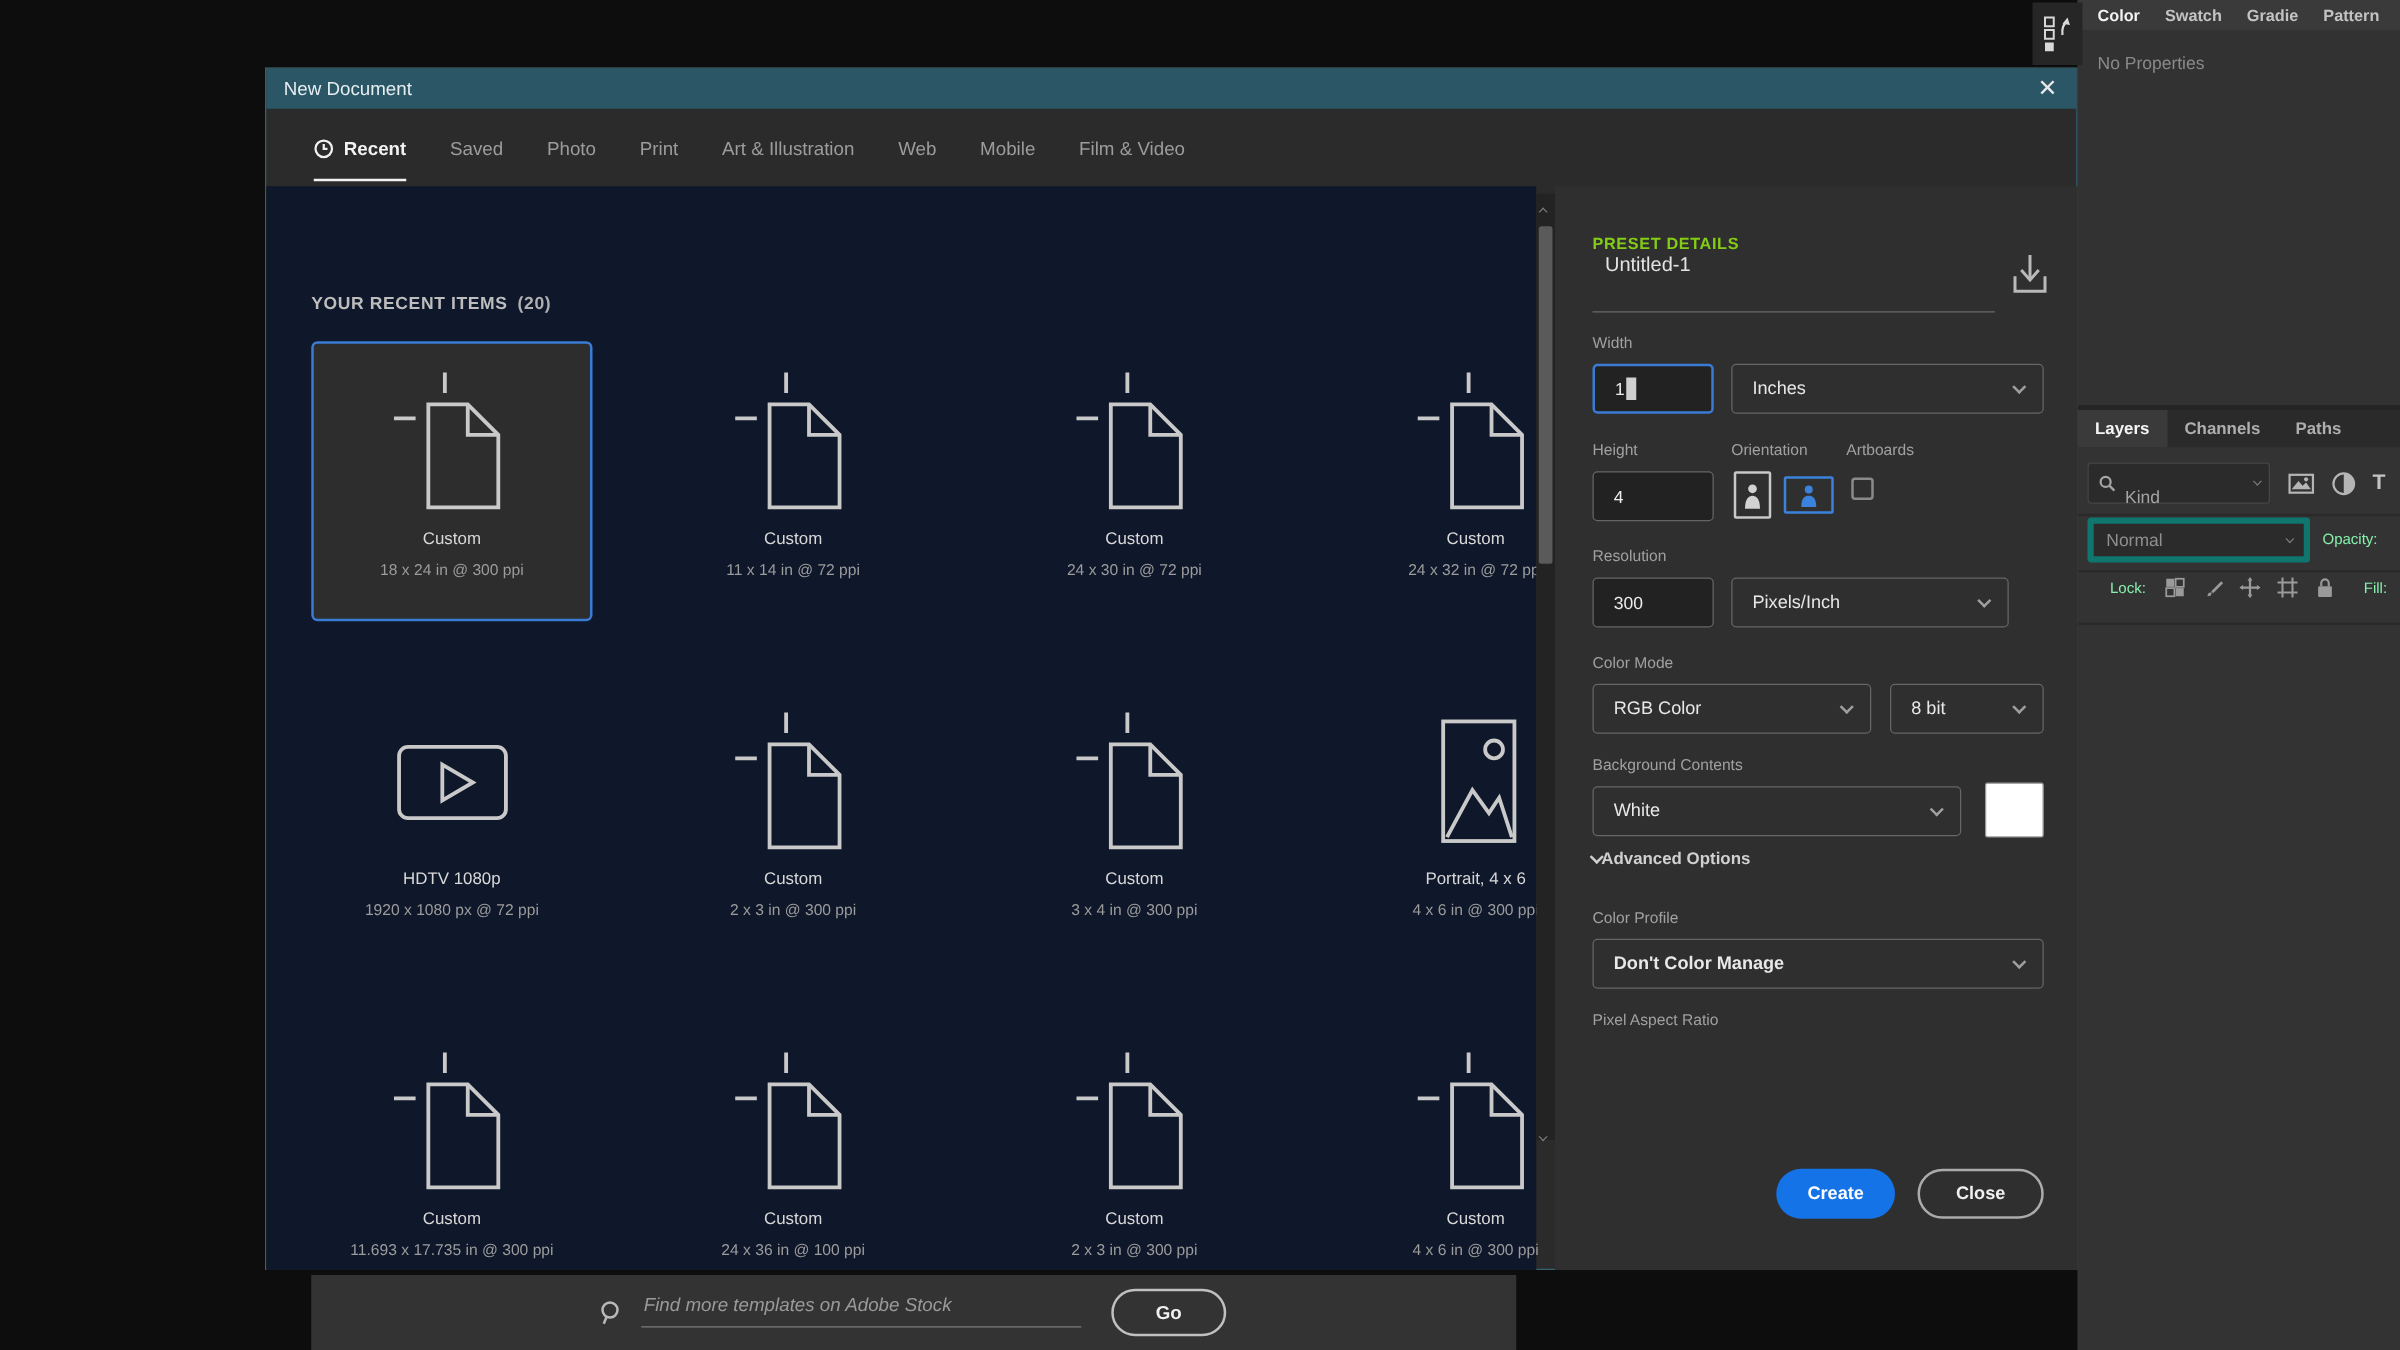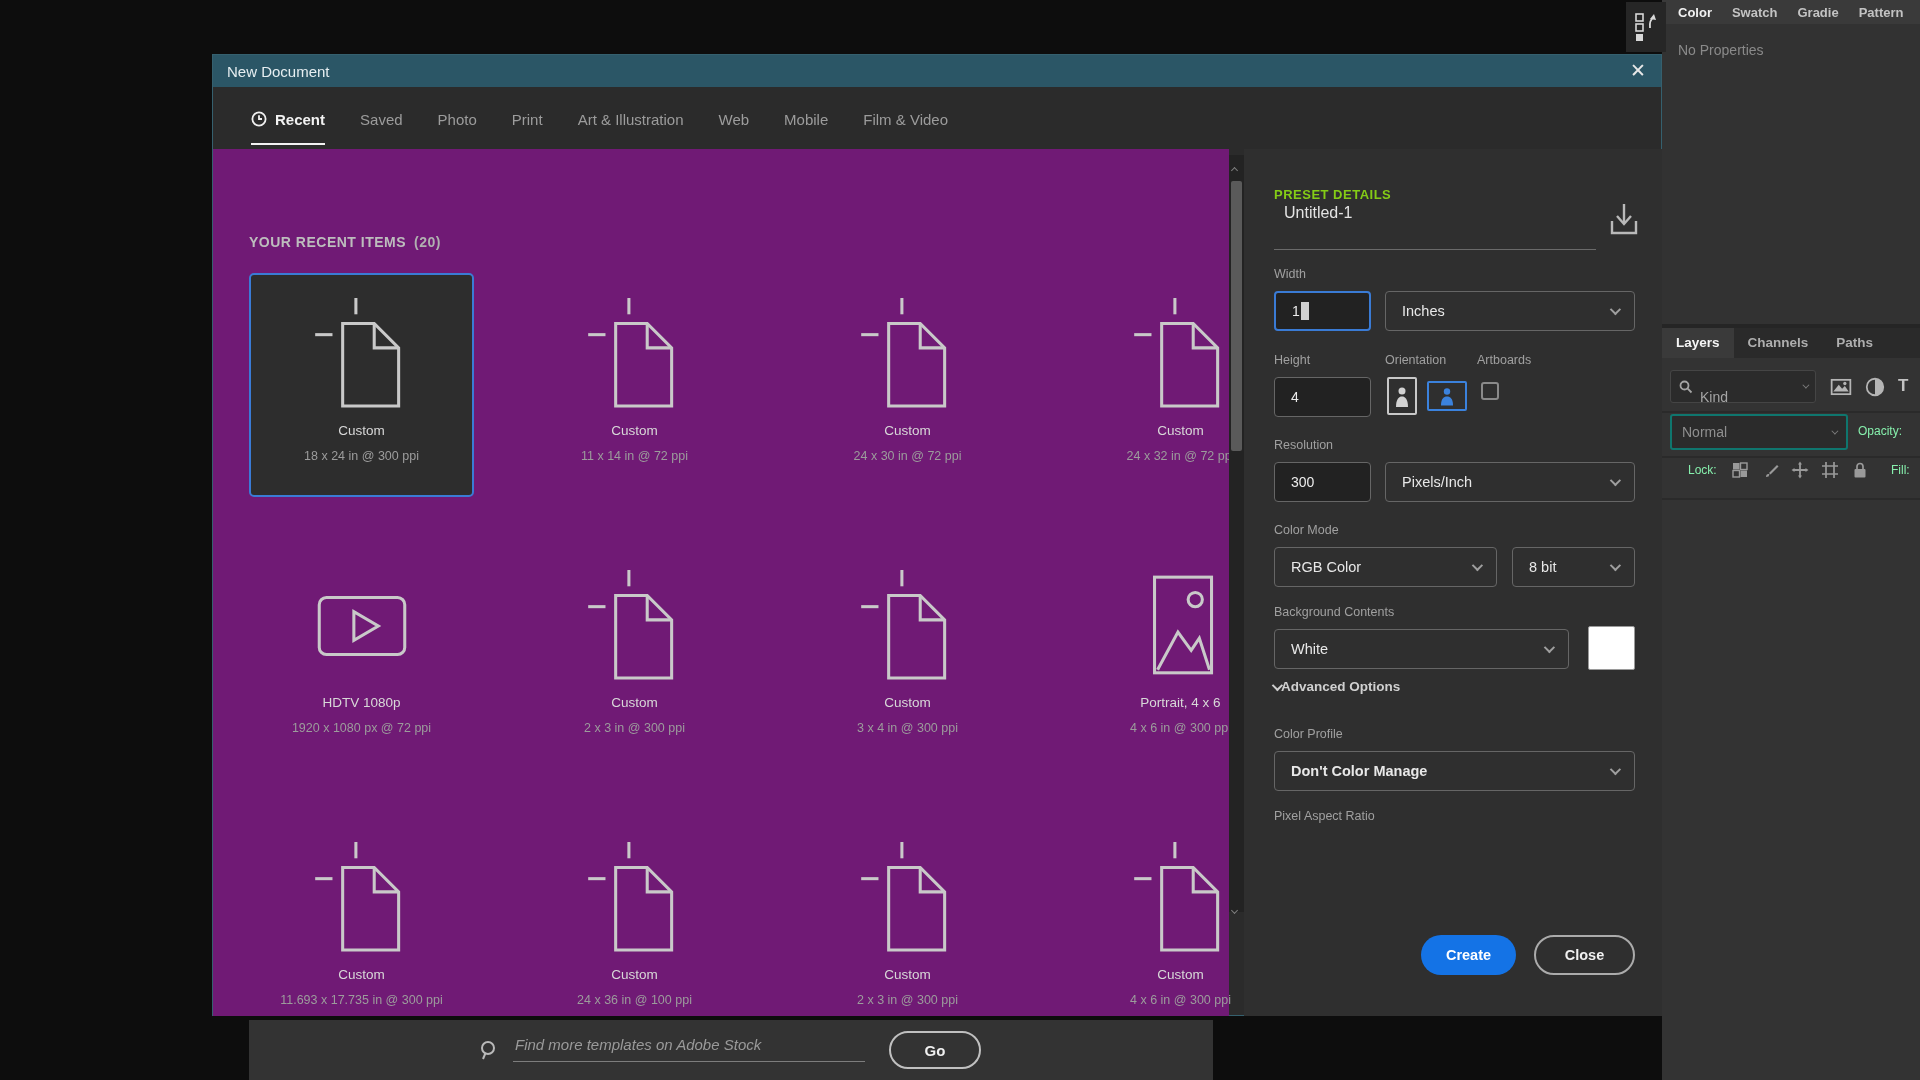--- a/index.html
+++ b/index.html
@@ -15,21 +15,21 @@
   .no-props { position:absolute; left:16px; top:42px; font-size:14px; color:#8a8a8a; }
   .panel-divider { position:absolute; left:0; width:258px; height:4px; background:#252525; }
   .layers-strip { position:absolute; left:0; top:328px; width:258px; height:30px; background:#2a2a2a; display:flex; align-items:stretch; }
   .ltab { font-size:13.5px; color:#aeaeae; padding:7px 14px 0 14px; font-weight:bold; }
   .ltab.active { background:#3a3a3a; color:#f5f5f5; }
   .layers-body { position:absolute; left:0; top:358px; width:258px; height:722px; background:#333; }
   .kind-box { position:absolute; left:8px; top:12px; width:146px; height:33px; background:#2b2b2b; border:1px solid #454545; border-radius:3px; display:flex; align-items:center; padding:0 8px; gap:7px; }
   .kind-box .lbl { font-size:14px; font-weight:normal; color:#a5a5a5; flex:1;margin-top:21px; }
   .filter-ic { position:absolute; top:18px; width:22px; height:22px; }
   .sep-row { position:absolute; left:0; width:258px; height:2px; background:#2a2a2a; }
-  .blend-box { position:absolute; left:8px; top:56px; width:178px; height:36px; background:#2b2b2b; border:2px solid #0f766e; border-radius:3px; display:flex; align-items:center; padding:0 10px; }
+  .blend-box { position:absolute; left:8px; top:56px; width:178px; height:36px; background:#2b2b2b; border:5px solid #0f766e; border-radius:3px; display:flex; align-items:center; padding:0 10px; }
   .blend-box .lbl { font-size:14px; color:#8f8f8f; flex:1; }
   .dim-label { position:absolute; font-size:12px; color:#86efac; }
   .lock-ic { position:absolute; top:103px; width:18px; height:18px; }
 
   .chev { display:inline-block; width:8px; height:8px; border:solid #9f9f9f; border-width:0 2px 2px 0; transform:rotate(45deg) translateY(-2px); }
   .chev.sm { width:5px; height:5px; border-width:0 1.5px 1.5px 0; border-color:#7e7e7e; }
 
   
   .collapsed-strip { position:absolute; left:1626px; top:2px; width:40px; height:50px; background:#262626; display:flex; align-items:center; justify-content:center; }
 
@@ -37,21 +37,21 @@
   .dialog { position:absolute; left:212px; top:54px; width:1450px; height:962px; background:#2b2b2b; border:1px solid #35606e; }
   .titlebar { position:absolute; left:0; top:0; width:100%; height:32px; background:var(--titlebar-teal,#2b5666); display:flex; align-items:center; padding:0 14px; }
   .titlebar .t { font-size:15px; color:#e6eef1; }
   .close-x { position:absolute; right:10px; top:4px; width:26px; height:24px; color:#e8e8e8; font-size:19px; text-align:center; cursor:default; }
 
   .dialog-tab-bar { position:absolute; left:38px; top:32px; height:62px; display:flex; align-items:center; gap:35px; }
   .dtab { font-size:15px; color:#9c9c9c; display:flex; align-items:center; gap:8px; position:relative; height:62px; padding-top:2px; }
   .dtab.active { color:#f2f2f2; font-weight:bold; }
   .dtab.active::after { content:""; position:absolute; left:0; right:0; bottom:4px; height:2px; background:#f2f2f2; }
 
-  .grid-area { position:absolute; left:0; top:94px; width:1016px; height:867px; background:#701a75; }
+  .grid-area { position:absolute; left:0; top:94px; width:1016px; height:867px; background:#0f172a; }
   .grid-heading { position:absolute; left:36px; top:85px; font-size:14px; font-weight:bold; letter-spacing:.5px; color:#bdbdbd; }
   .grid-heading .cnt { margin-left:8px; color:#b0b0b0; }
   .items-grid { position:absolute; left:36px; top:124px; width:952px; display:grid; grid-template-columns:repeat(4,225px); grid-auto-rows:224px; column-gap:17px; row-gap:21px;gap:48px; }
   .tile { position:relative; border:2px solid transparent; border-radius:5px; text-align:center; }
   .tile.selected { border-color:var(--selection-blue,#3a7bd5); background:#2d2d2d; }
   .tile-icon { position:absolute; left:0; right:0; top:20px; height:118px; display:flex; align-items:center; justify-content:center; }
   .tile-icon svg { width:104px; height:114px; }
   .tile-name { position:absolute; left:0; right:0; top:148px; font-size:13.5px; color:#d8d8d8; }
   .tile-size { position:absolute; left:0; right:0; top:174px; font-size:12.5px; color:#9c9c9c; }
 
@@ -408,21 +408,21 @@
             <path d="M3 19.5 C3 12.5 5.8 10.5 9 10.5 C12.2 10.5 15 12.5 15 19.5 Z" fill="var(--orientation-active,#3b82dd)"></path>
           </svg>
       </div>
       <div class="fld-label" style="left:233px; top:204px">Artboards</div>
       <div class="ab-checkbox"></div>
 
       <div class="fld-label" style="left:30px; top:289px">Resolution</div>
       <div class="txt-input" style="left:30px; top:313px; width:97px">
         <span>300</span>
       </div>
-      <div class="dropdown" style="left:141px; top:313px; width:250px">
+      <div class="dropdown" style="left:141px; top:313px; width:222px">
         <span class="val">Pixels/Inch</span>
           <span class="chev"></span>
       </div>
 
       <div class="fld-label" style="left:30px; top:374px">Color Mode</div>
       <div class="dropdown" style="left:30px; top:398px; width:223px">
         <span class="val">RGB Color</span>
           <span class="chev"></span>
       </div>
       <div class="dropdown" style="left:268px; top:398px; width:123px">

